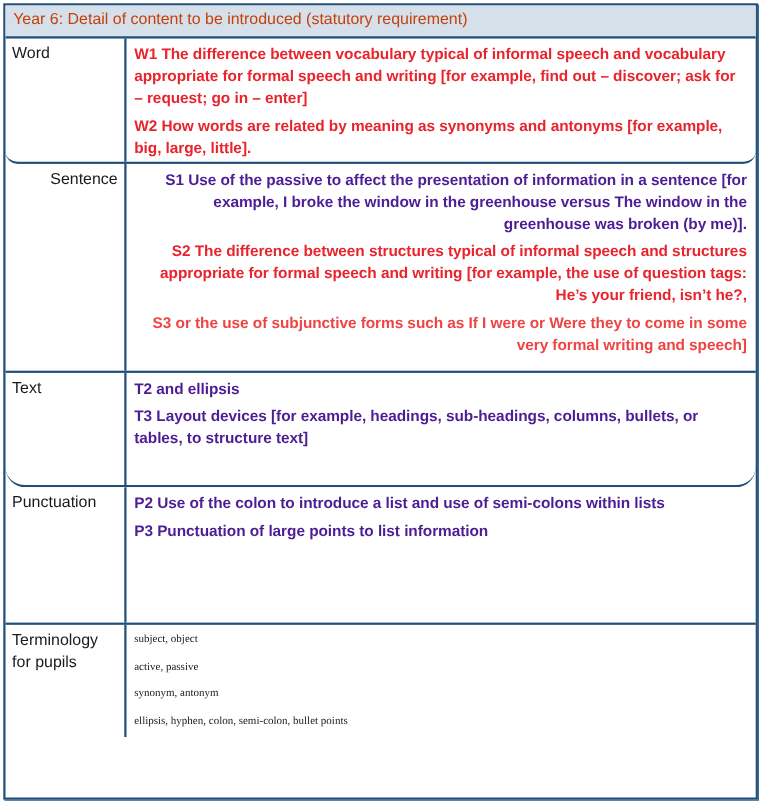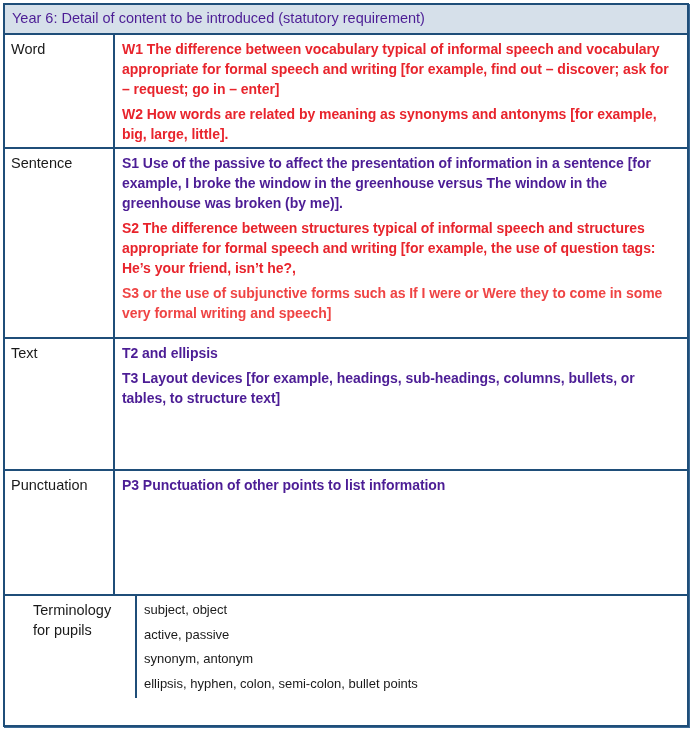--- a/index.html
+++ b/index.html
@@ -27,29 +27,29 @@
       box-shadow: 1px 1px 0 #3b6a96;
       background: #ffffff;
     }
     .header {
       height: 30px;
       background: #d6e0ea;
       border-bottom: 2px solid #1f4e79;
       box-sizing: border-box;
       padding: 5px 7px 0 7px;
       font-size: 14.5px;
-      color: #4c1d95;
+      color: #c2410c;
       white-space: nowrap;
     }
     .row {
       display: flex;
       border-bottom: 2px solid #1f4e79;
       box-sizing: border-box;
     }
-    .row:last-child { border-bottom: none; padding-left: 22px; }
+    .row:last-child { border-bottom: none; }
     .row-label {
       width: 110px;
       flex: 0 0 110px;
       border-right: 2px solid #1f4e79;
       box-sizing: border-box;
       padding: 4px 6px 0 6px;
       font-size: 14.5px;
       line-height: 20px;
       color: #1a1a1a;
     }
@@ -62,61 +62,63 @@
       font-size: 14px;
       line-height: 20px;
       margin-bottom: 5px;
       letter-spacing: -0.05px;
       font-weight: bold;
     }
     .c-red { color: #e8242c; }
     .c-purple { color: #4c1d95; }
     .c-green { color: #ef4444; }
     .term-item {
-      font-size: 13px;
+      font-size: 10px;
       line-height: 20px;
       margin-bottom: 4.5px;
       color: #1a1a1a;
+      font-family: Liberation Serif, serif;
     }
   </style>
 </head>
 <body>
 
 <div class="doc-table">
   <div class="header">Year 6: Detail of content to be introduced (statutory requirement)</div>
 
-  <div class="row" style="height:114px;">
+  <div class="row" style="height:114px;border-radius:11px;">
     <div class="row-label">Word</div>
     <div class="row-content">
       <div class="item c-red">W1 The difference between vocabulary typical of informal speech and vocabulary appropriate for formal speech and writing [for example, find out – discover; ask for – request; go in – enter]</div>
       <div class="item c-red">W2 How words are related by meaning as synonyms and antonyms [for example, big, large, little].</div>
     </div>
   </div>
 
-  <div class="row" style="height:190px;">
+  <div class="row" style="height:190px;text-align:right;">
     <div class="row-label">Sentence</div>
     <div class="row-content">
       <div class="item c-purple">S1 Use of the passive to affect the presentation of information in a sentence [for example, I broke the window in the greenhouse versus The window in the greenhouse was broken (by me)].</div>
       <div class="item c-red">S2 The difference between structures typical of informal speech and structures appropriate for formal speech and writing [for example, the use of question tags: He’s your friend, isn’t he?,</div>
       <div class="item c-green">S3 or the use of subjunctive forms such as If I were or Were they to come in some very formal writing and speech]</div>
     </div>
   </div>
 
-  <div class="row" style="height:132px;">
+  <div class="row" style="height:104px;border-radius:18px;">
     <div class="row-label">Text</div>
     <div class="row-content">
       <div class="item c-purple">T2 and ellipsis</div>
       <div class="item c-purple">T3 Layout devices [for example, headings, sub-headings, columns, bullets, or tables, to structure text]</div>
     </div>
   </div>
 
   <div class="row" style="height:125px;">
     <div class="row-label">Punctuation</div>
     <div class="row-content">
-      <div class="item c-purple">P3 Punctuation of other points to list information</div>
+      <div class="item c-purple">P2 Use of the colon to introduce a list and use of semi-colons within lists</div>
+      <div class="item c-purple">P3 Punctuation of large points to list information</div>
     </div>
   </div>
 
   <div class="row" style="height:102px;">
     <div class="row-label">Terminology for pupils</div>
     <div class="row-content">
       <div class="term-item">subject, object</div>
       <div class="term-item">active, passive</div>
       <div class="term-item">synonym, antonym</div>
       <div class="term-item">ellipsis, hyphen, colon, semi-colon, bullet points</div>

